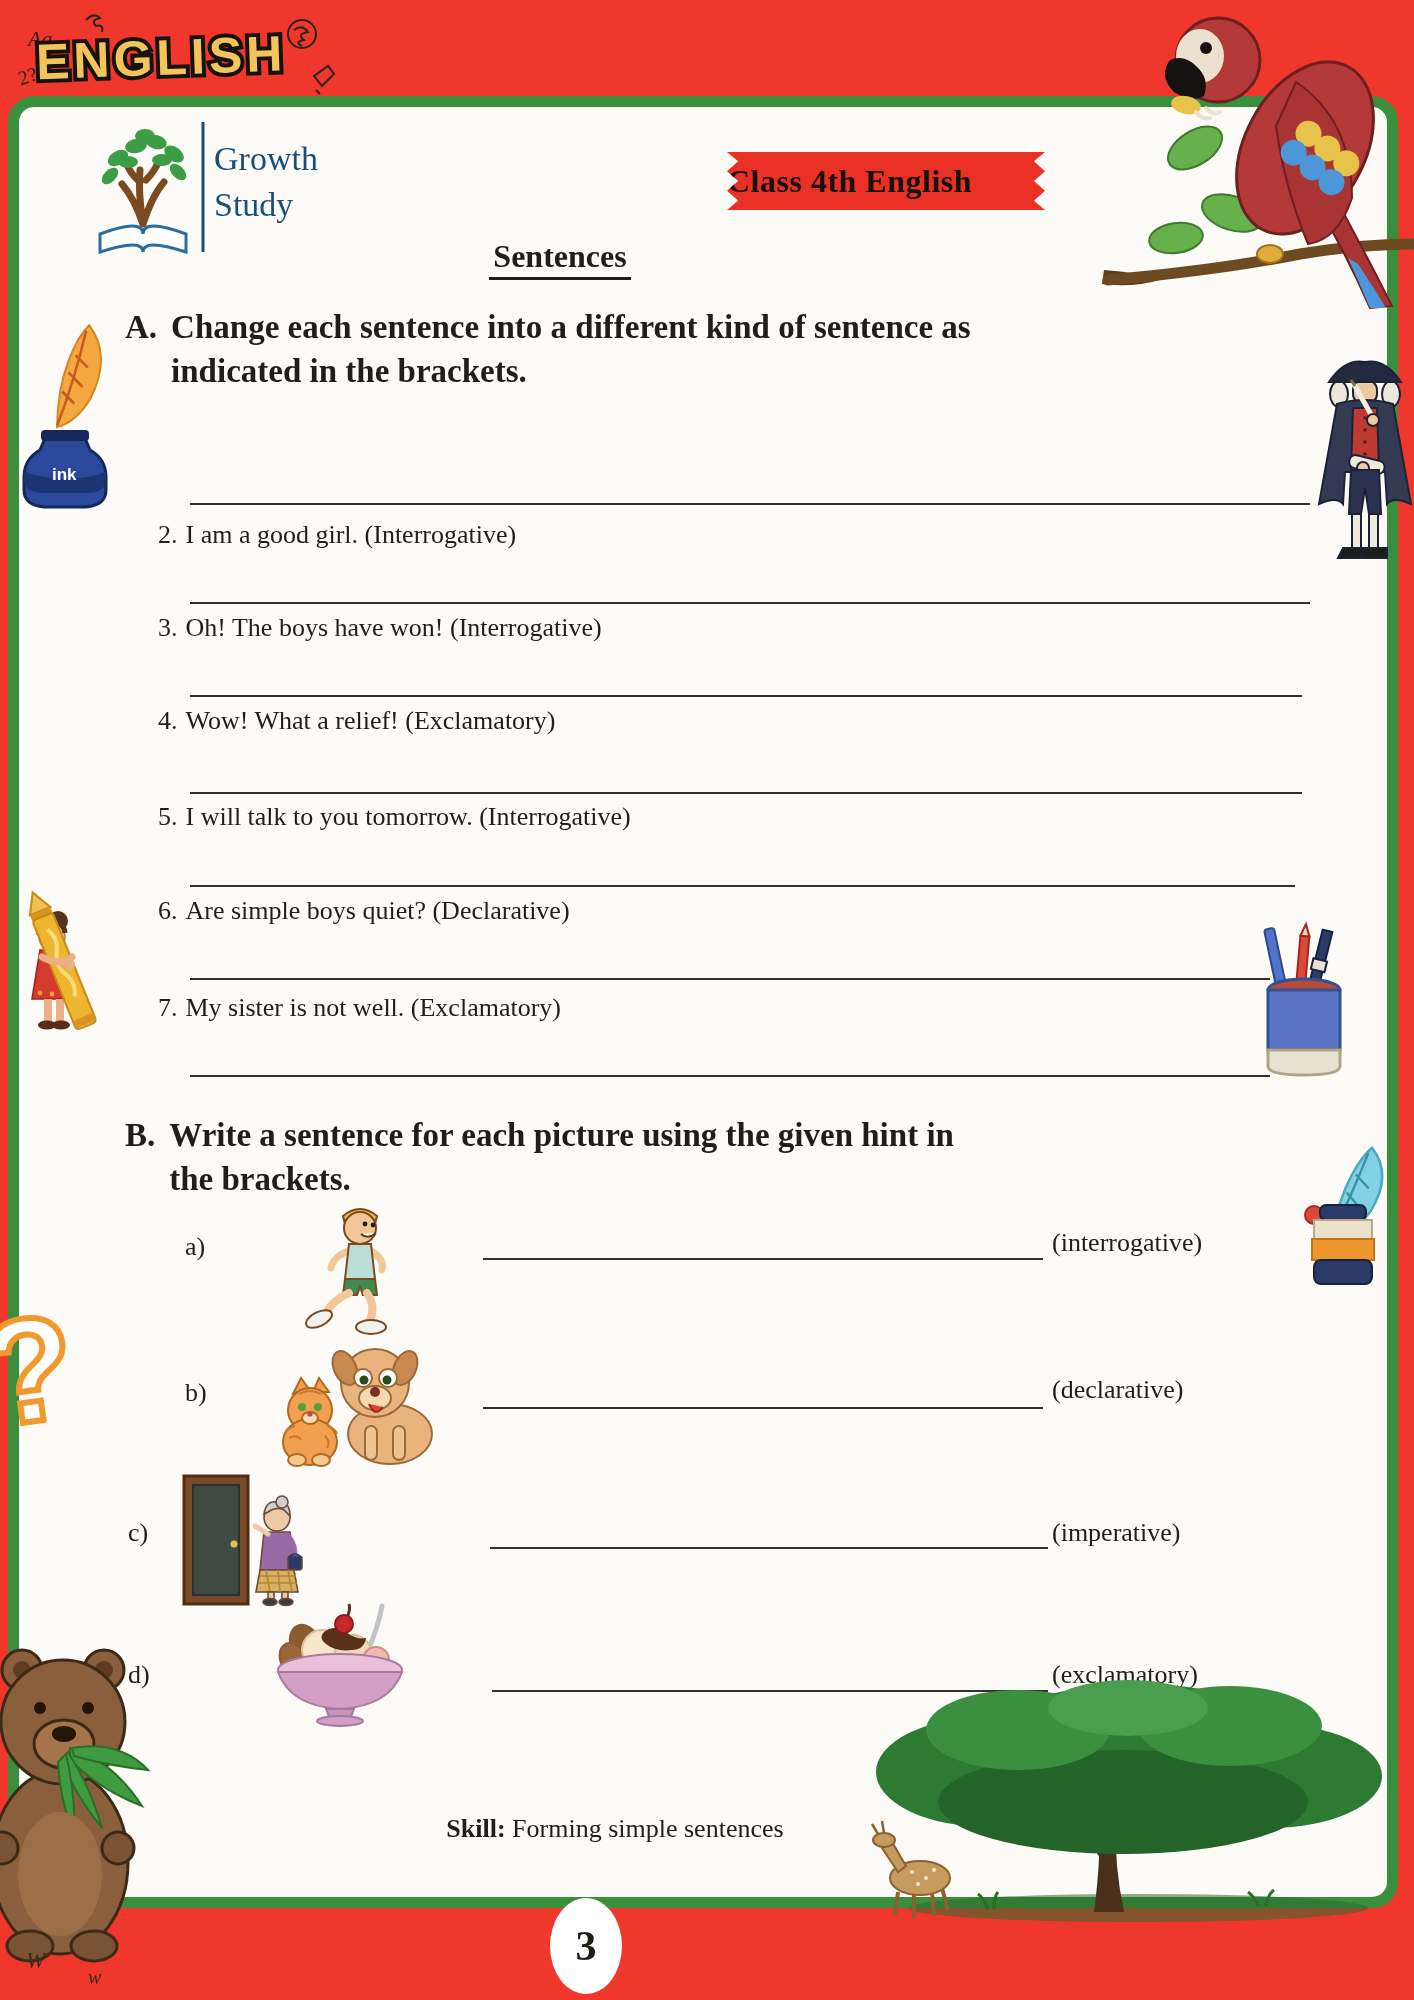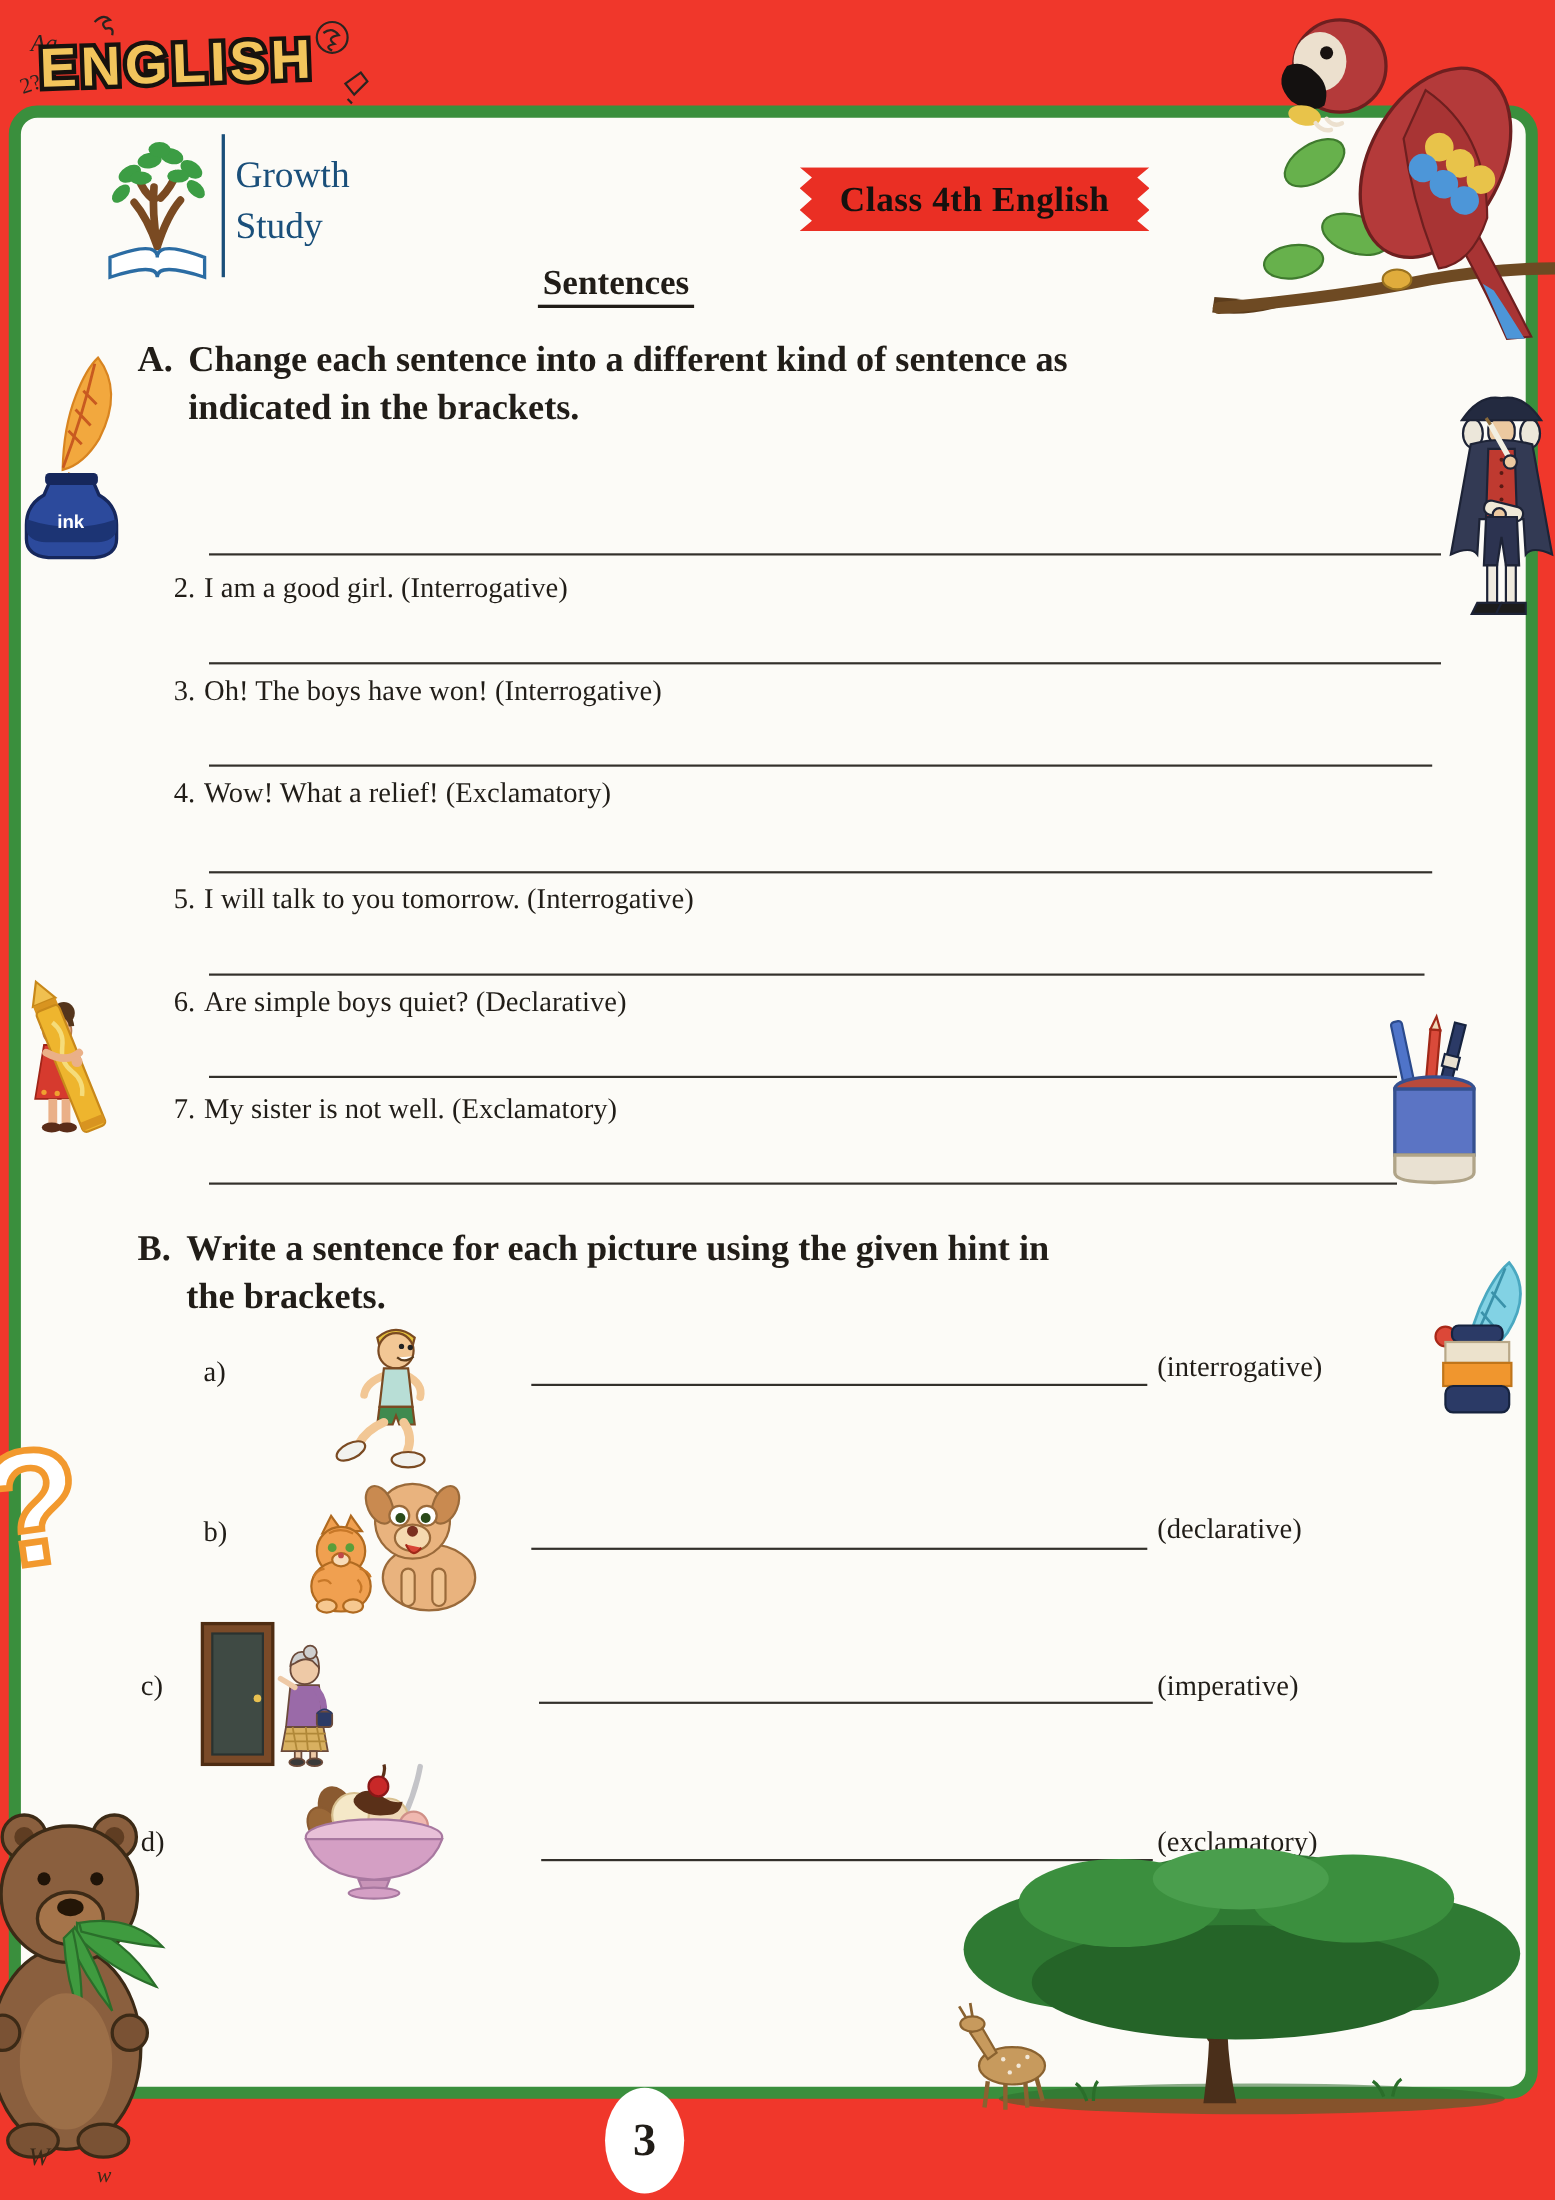--- a/index.html
+++ b/index.html
@@ -7,21 +7,21 @@
        font-family:"Liberation Serif",serif;color:#211d18;position:relative;}
   #canvas{position:absolute;left:0;top:0;width:1414px;height:2000px;}
   .abs{position:absolute;}
   
   .page{left:8px;top:96px;width:1390px;height:1812px;background:#fcfbf7;
         border:11px solid #3a8f3d;border-radius:26px;box-sizing:border-box;}
   
   .english-logo{left:14px;top:6px;width:340px;height:100px;}
   .brand{left:88px;top:112px;width:240px;height:150px;}
   .ribbon{left:727px;top:152px;width:318px;height:58px;background:#ea2f24;
-          display:flex;align-items:center;justify-content:center;
+          display:flex;align-items:center;justify-content:flex-start;
           clip-path:polygon(0 0,100% 0,96.5% 16%,100% 33%,96.5% 50%,100% 67%,96.5% 84%,100% 100%,0 100%,3.5% 84%,0 67%,3.5% 50%,0 33%,3.5% 16%);}
   .ribbon span{font-weight:bold;font-size:32px;color:#16110e;letter-spacing:.5px;}
   .title{left:380px;top:238px;width:360px;text-align:center;}
   .title span{display:inline-block;font-size:32px;font-weight:bold;
               border-bottom:3px solid #211d18;padding:0 4px 2px;}
   
   .sec-head{display:flex;font-weight:bold;font-size:33px;line-height:1.32;}
   .sec-head .lbl{margin-right:14px;}
   
   .a-item{left:158px;font-size:26px;}
@@ -422,18 +422,22 @@
         <path d="M40,154 l-6,-10 M46,153 l-2,-12" stroke-width="2.5" fill="none"></path>
         <circle cx="74" cy="192" r="2" fill="#f2e8d8" stroke="none"></circle>
           <circle cx="88" cy="198" r="2" fill="#f2e8d8" stroke="none"></circle>
         <circle cx="96" cy="190" r="2" fill="#f2e8d8" stroke="none"></circle>
           <circle cx="80" cy="204" r="2" fill="#f2e8d8" stroke="none"></circle>
       </g>
       <path d="M150,230 q-4,-12 -10,-16 M156,230 q0,-14 4,-18 M420,226 q-4,-10 -10,-14 M428,226 q2,-12 8,-16" stroke="#2a6e2a" stroke-width="3" fill="none"></path>
     </svg>
   </div>
 
+  <div class="abs skill">
+    <b>Skill:</b>
+    <span>Forming simple sentences</span>
+  </div>
 
   <div class="abs page-num">
     <span>3</span>
   </div>
 
 </div>
 
 </body></html>

